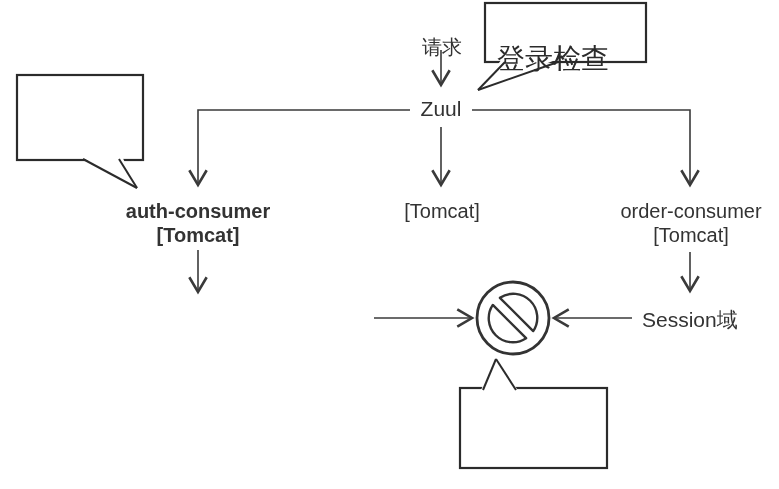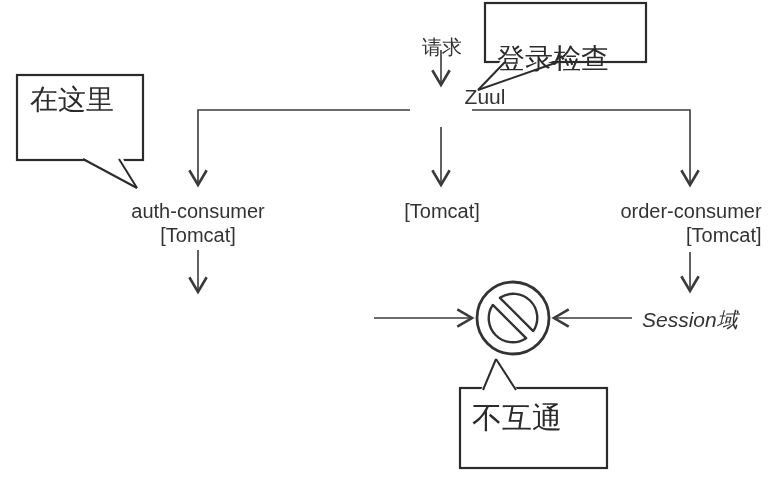--- a/index.html
+++ b/index.html
@@ -100,38 +100,36 @@
       <polygon points="480,392 519,392 496,358" fill="#ffffff" stroke="none"></polygon>
       <line x1="483" y1="390" x2="496" y2="359" stroke="#2b2b2b" stroke-width="2"></line>
       <line x1="516" y1="390" x2="496" y2="359" stroke="#2b2b2b" stroke-width="2"></line>
     </g>
   </svg>
 
   <div class="lbl centered small-label" style="left:442px; top:34px;">请求</div>
 
   <div class="lbl callout-text" style="left:497px; top:16px;margin-top:24px;">登录检查</div>
 
-  <div class="lbl centered mid-label" style="left:441px; top:85px;margin-left:44px;">Zuul</div>
+  <div class="lbl centered mid-label" style="left:441px; top:97px;">Zuul</div>
 
   <div class="lbl callout-text" style="left:30px; top:82px; line-height:36px;">
-    <div>在这里</div>
   </div>
 
-  <div class="lbl centered node-label" style="left:198px; top:199px;">
+  <div class="lbl centered node-label" style="left:198px; top:199px;font-weight:bold;">
     <div>auth-consumer</div>
     <div>[Tomcat]</div>
   </div>
 
   <div class="lbl centered node-label" style="left:442px; top:199px;">
     <div>[Tomcat]</div>
   </div>
 
-  <div class="lbl centered node-label" style="left:691px; top:199px;text-align:right;">
+  <div class="lbl centered node-label" style="left:691px; top:199px;">
     <div>order-consumer</div>
     <div>[Tomcat]</div>
   </div>
 
 
-  <div class="lbl mid-label" style="left:642px; top:306px;font-style:italic;">Session域</div>
+  <div class="lbl mid-label" style="left:642px; top:306px;">Session域</div>
 
-  <div class="lbl callout-text" style="left:472px; top:398px; font-size:30px;">不互通</div>
 
 </div>
 
 </body></html>

